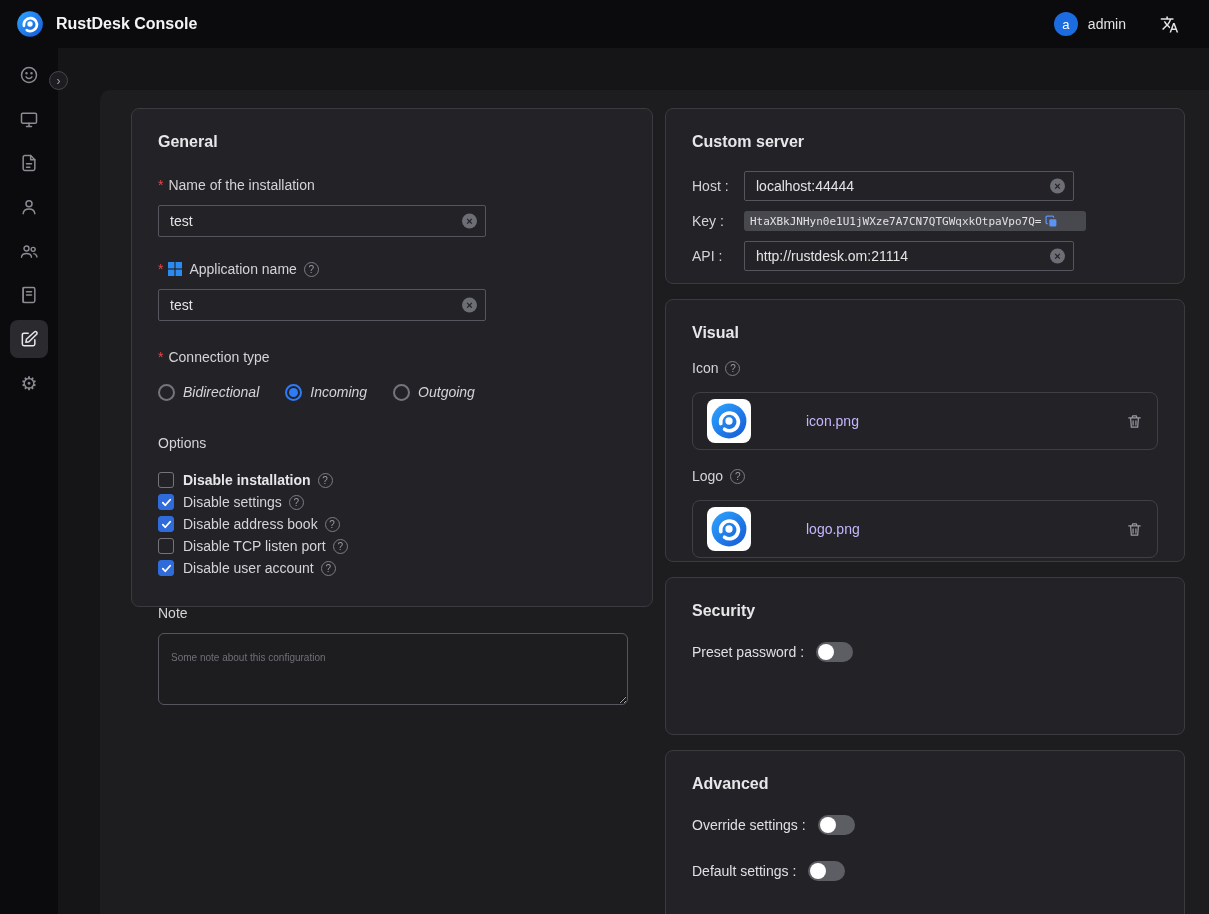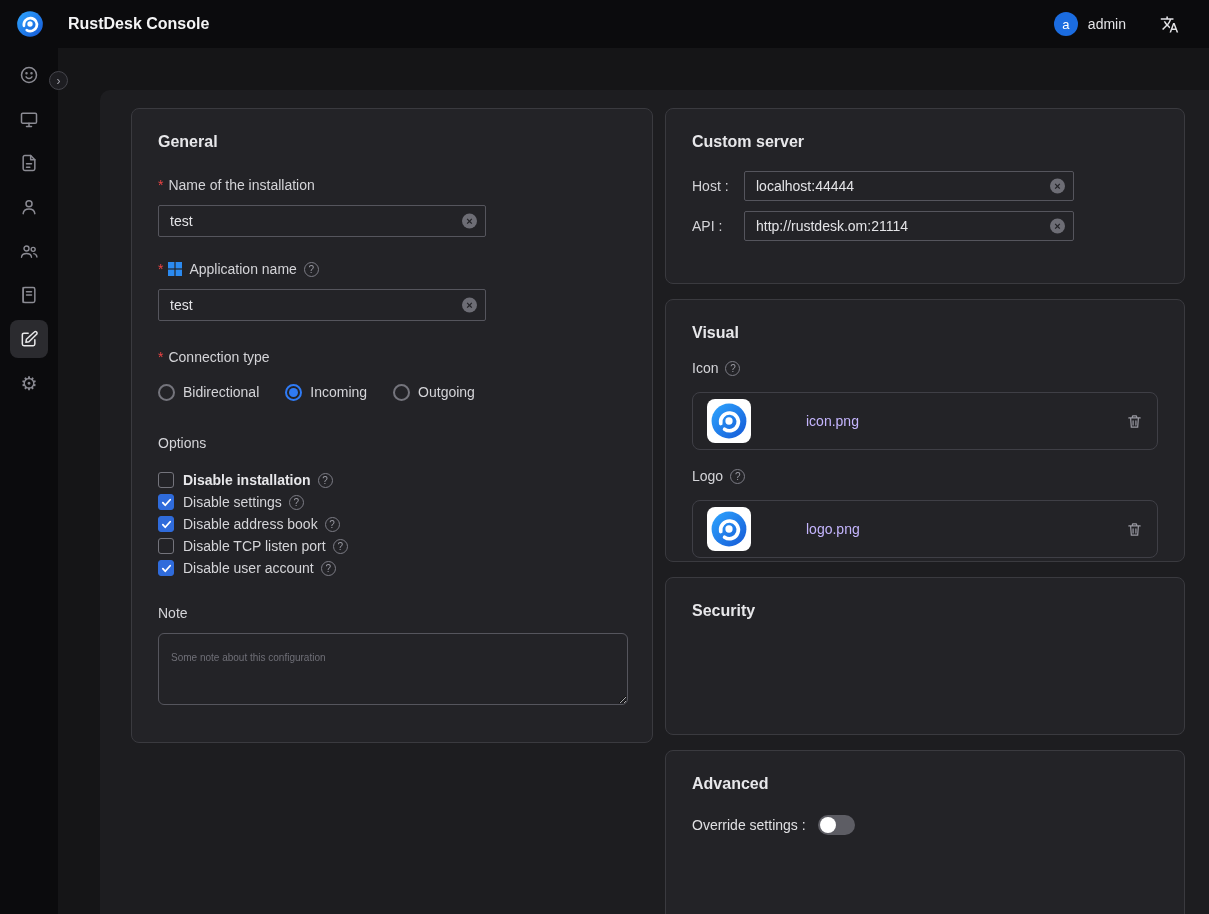--- a/index.html
+++ b/index.html
@@ -8,21 +8,21 @@
     width:1209px; height:914px; position:relative; overflow:hidden;
     background:#151517; color:#d4d4d8;
     font-family:"Liberation Sans", sans-serif; font-size:14px;
   }
   
   .topbar {
     position:absolute; top:0; left:0; right:0; height:48px;
     background:#0b0b0d; display:flex; align-items:center; padding:0 16px; z-index:10;
   }
   .brand-logo { width:28px; height:28px; flex:0 0 auto; }
-  .brand-title { margin-left:24px; font-size:16px; font-weight:700; color:#f4f4f5; }
+  .brand-title { margin-left:12px; font-size:16px; font-weight:700; color:#f4f4f5; }
   .top-right { margin-left:auto; display:flex; align-items:center; }
   .avatar {
     width:24px; height:24px; border-radius:50%; background:#1b6ce0; color:#fff;
     display:flex; align-items:center; justify-content:center; font-size:13px;
   }
   .username { margin-left:10px; color:#e4e4e7; font-size:14px; }
   .translate-btn { margin-left:34px; margin-right:14px; color:#e4e4e7; display:flex; cursor:pointer; }
   
   .sidebar {
     position:absolute; top:48px; left:0; bottom:0; width:58px; background:#0b0b0d;
@@ -43,21 +43,21 @@
   
   .content-outer { position:absolute; left:58px; top:48px; right:0; bottom:0; background:#151517; }
   .panel {
     position:absolute; left:42px; top:42px; right:0; bottom:0;
     background:#1d1d20; border-top-left-radius:10px; overflow:hidden;
   }
   .card {
     background:#232327; border:1px solid #3a3a3f; border-radius:8px;
   }
   .card h2 { margin:0; font-size:16px; font-weight:700; color:#e7e7ea; }
-  #card-general { position:absolute; left:31px; top:18px; width:522px; height:635px; padding:24px 26px; }
+  #card-general { position:absolute; left:31px; top:18px; width:522px; height:499px; padding:24px 26px; }
   .rightcol { position:absolute; left:565px; top:18px; width:520px; }
   #card-server   { height:176px; padding:24px 26px; margin-bottom:15px; }
   #card-visual   { height:263px; padding:24px 26px; margin-bottom:15px; }
   #card-security { height:158px; padding:24px 26px; margin-bottom:15px; }
   #card-advanced { height:205px; padding:24px 26px; }
   
   .field-label { display:flex; align-items:center; font-size:14px; color:#d4d4d8; height:20px; }
   .star { color:#ef4444; margin-right:5px; }
   .input-wrap { position:relative; width:328px; }
   .text-input {
@@ -70,21 +70,21 @@
     width:15px; height:15px; border-radius:50%; background:#6d6d75; color:#232327;
     font-size:11px; line-height:14px; text-align:center; font-weight:700; cursor:pointer;
   }
   .help {
     width:15px; height:15px; border-radius:50%; border:1px solid #7c7c85; color:#9a9aa3;
     font-size:10px; display:inline-flex; align-items:center; justify-content:center;
     margin-left:7px; flex:0 0 auto; cursor:pointer;
   }
   .win-ic { margin-right:7px; display:flex; }
   
-  .radio-row { display:flex; align-items:center; gap:26px; height:22px; }
+  .radio-row { display:flex; align-items:center; gap:26px; height:22px;font-style:italic; }
   .radio-opt { display:flex; align-items:center; cursor:pointer; color:#d4d4d8; }
   .radio { width:17px; height:17px; border-radius:50%; border:2px solid #74747c; margin-right:8px;
            display:flex; align-items:center; justify-content:center; }
   .radio.sel { border-color:#2f7bf6; }
   .radio.sel .dot { width:9px; height:9px; border-radius:50%; background:#2f7bf6; }
   
   .cb-row { display:flex; align-items:center; height:22px; color:#d4d4d8; }
   .cb-row.bold .cb-label { font-weight:700; color:#e7e7ea; }
   .cb { width:16px; height:16px; border-radius:3px; border:1.5px solid #74747c; margin-right:9px;
         display:flex; align-items:center; justify-content:center; cursor:pointer; background:transparent; }
@@ -321,20 +321,32 @@
       <div class="card" id="card-server">
         <h2>Custom server</h2>
         <div class="srv-row first">
           <div class="srv-label">Host :</div>
           <div class="srv-input-wrap">
             <input class="text-input" value="localhost:44444" style="">
             <span class="clear-ic">×</span>
           </div>
         </div>
         <div class="srv-row">
+          <div class="srv-label">Key :</div>
+          <div class="key-box">
+            <span>HtaXBkJNHyn0e1U1jWXze7A7CN7QTGWqxkOtpaVpo7Q=</span>
+            <span class="copy-ic">
+              <svg width="13" height="13" viewBox="0 0 24 24" fill="none" stroke="#5b93f5" stroke-width="2.4">
+                <rect x="8" y="8" width="13" height="13" rx="2" fill="#5b93f5" stroke="none"></rect>
+                <path d="M5 16H4a2 2 0 0 1-2-2V4a2 2 0 0 1 2-2h10a2 2 0 0 1 2 2v1"></path>
+              </svg>
+            </span>
+          </div>
+        </div>
+        <div class="srv-row">
           <div class="srv-label">API :</div>
           <div class="srv-input-wrap">
             <input class="text-input" value="http://rustdesk.om:21114" style="">
             <span class="clear-ic">×</span>
           </div>
         </div>
       </div>
 
       <div class="card" id="card-visual">
         <h2>Visual</h2>
@@ -385,27 +397,39 @@
           <span class="trash-btn">
             <svg width="17" height="17" viewBox="0 0 24 24" fill="none" stroke="currentColor" stroke-width="1.7" stroke-linecap="round">
               <path d="M4 7h16M9 7V5a1 1 0 0 1 1-1h4a1 1 0 0 1 1 1v2M6.5 7l1 13h9l1-13M10 11v6M14 11v6"></path>
             </svg>
           </span>
         </div>
       </div>
 
       <div class="card" id="card-security">
         <h2>Security</h2>
+        <div class="toggle-row">
+          <span>Preset password :</span>
+          <span class="toggle">
+              <span class="knob"></span>
+            </span>
+        </div>
       </div>
 
       <div class="card" id="card-advanced">
         <h2>Advanced</h2>
         <div class="toggle-row">
           <span>Override settings :</span>
           <span class="toggle">
               <span class="knob"></span>
             </span>
         </div>
+        <div class="toggle-row mt22">
+          <span>Default settings :</span>
+          <span class="toggle">
+              <span class="knob"></span>
+            </span>
+        </div>
       </div>
 
     </div>
   </div>
 </div>
 
 </body></html>

